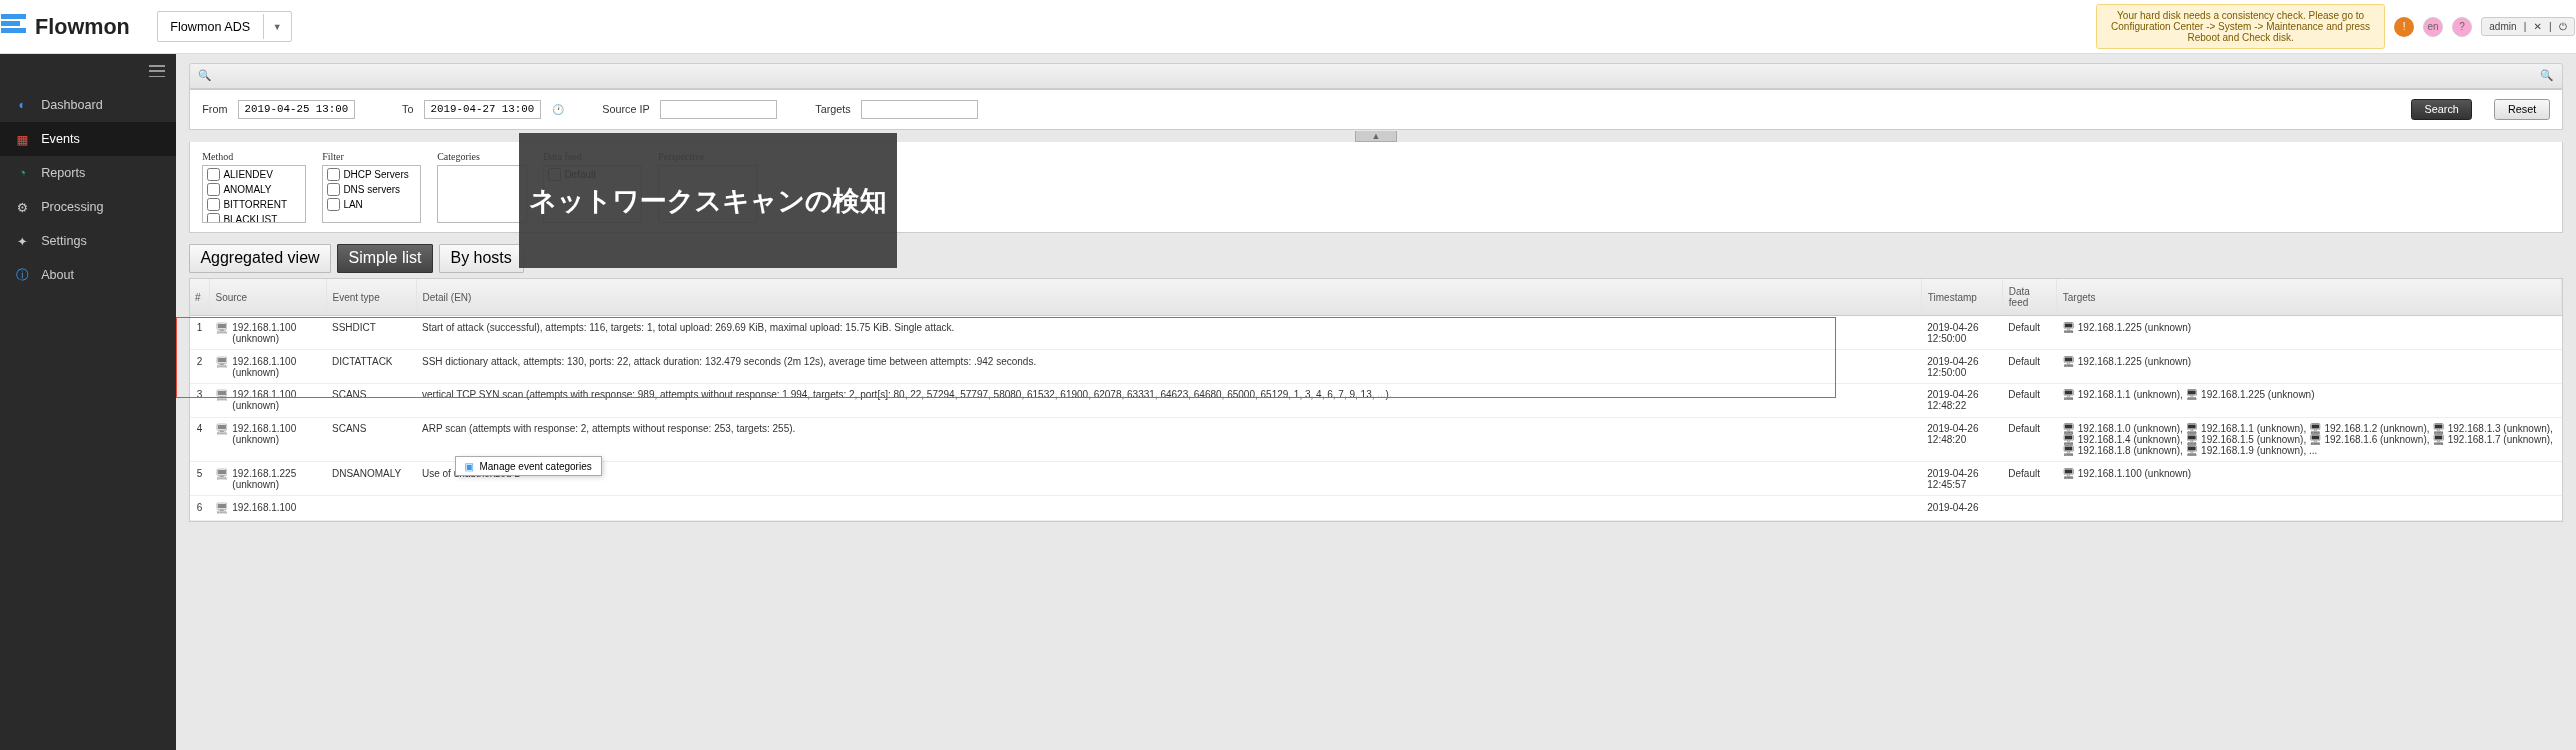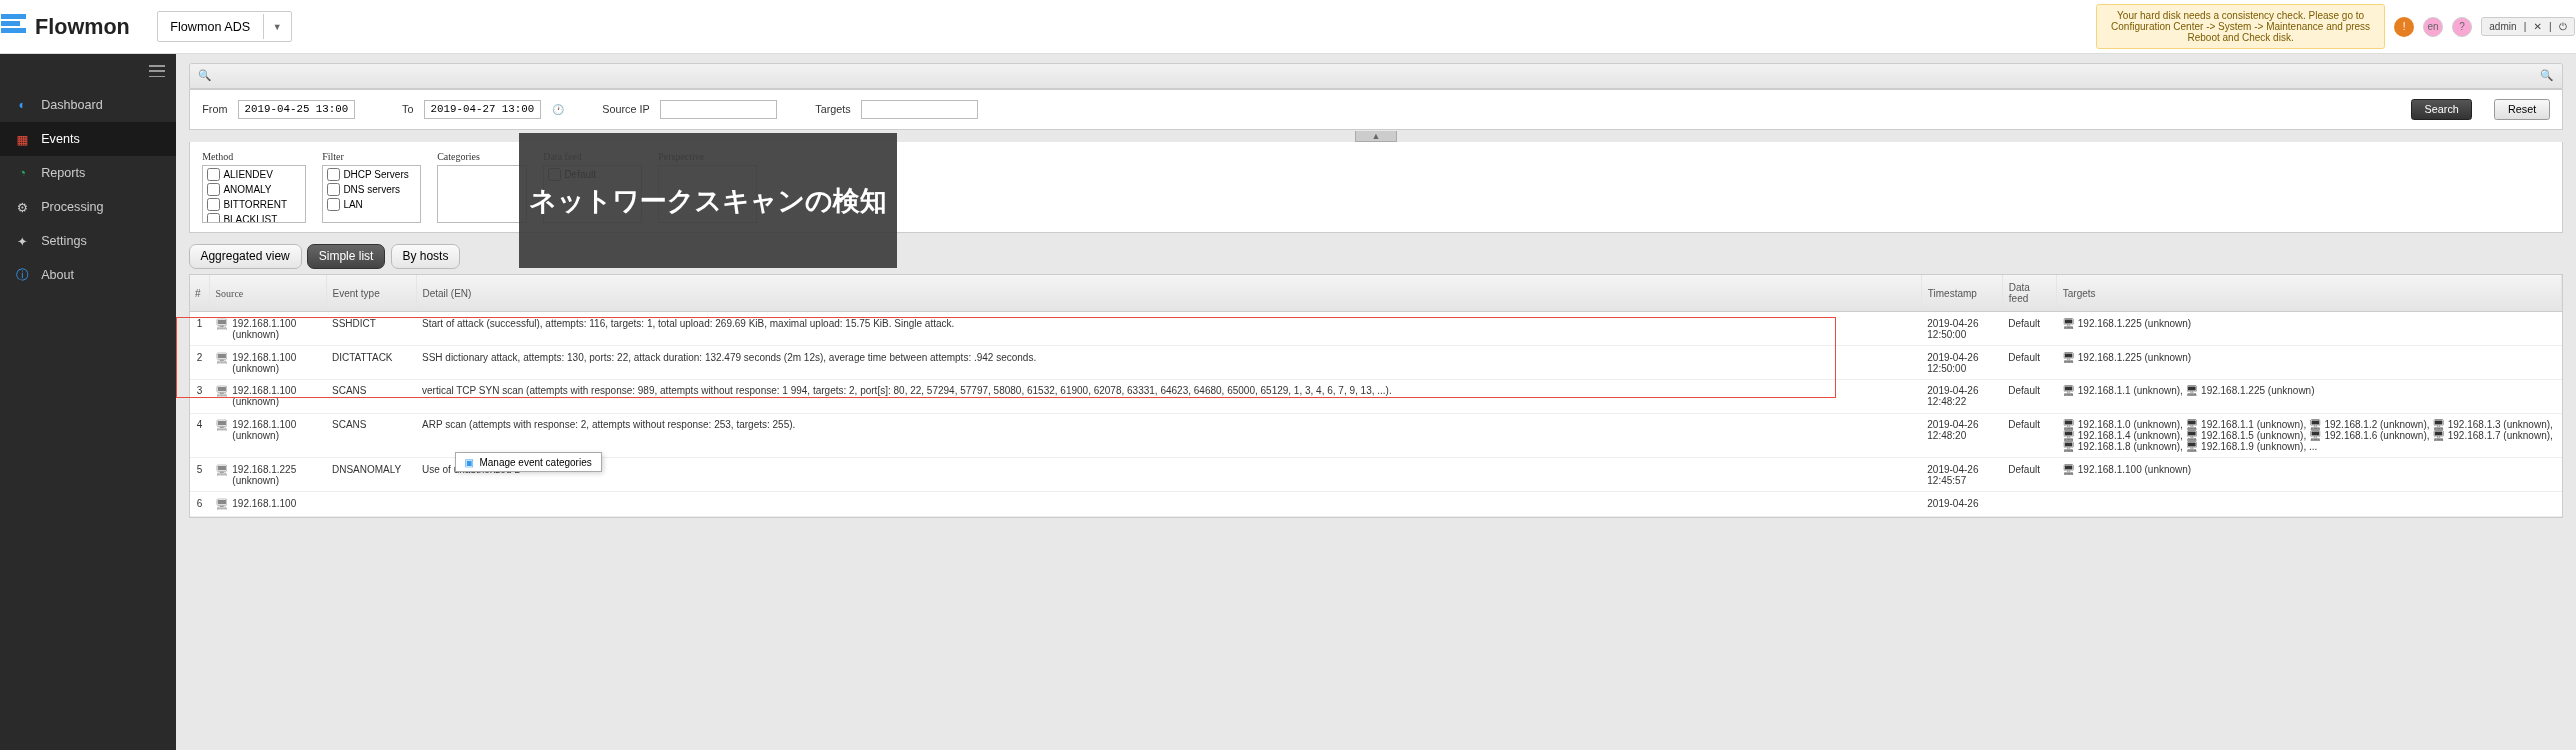--- a/index.html
+++ b/index.html
@@ -44,21 +44,21 @@
 .collapse-handle span { display: inline-block; background: #ccc; border: 0.9px solid #aaa; border-top: none; padding: 0 16px; color: #666; font-size: 9px; }
 .filters-row { background: #fff; border: 0.9px solid #ccc; border-top: none; padding: 9px 12.6px; display: flex; gap: 16px; }
 .fgroup { font-size: 10.8px; }
 .fgroup .ftitle { font-size: 10px; margin-bottom: 2.7px; color: #333; font-family: Liberation Serif, serif; }
 .listbox { border: 0.9px solid #bbb; height: 58px; overflow: auto; background: #fff; font-size: 10px; padding: 1.8px; }
 .listbox label { display: flex; align-items: center; gap: 3.6px; padding: 0.9px 1.8px; }
 .lb-method { width: 104px; }
 .lb-filter { width: 99px; }
 .lb-cat { width: 90px; }
 .view-tabs { margin-top: 10.8px; display: flex; gap: 5.4px; }
-.vtab { border: 0.9px solid #bbb; padding: 4.5px 10.8px; background: linear-gradient(#fafafa,#e6e6e6); font-size: 12px; border-radius: 7px; cursor: pointer; }
+.vtab { border: 0.9px solid #bbb; padding: 4.5px 10.8px; background: linear-gradient(#fafafa,#e6e6e6); font-size: 16px; border-radius: 1px; cursor: pointer; }
 .vtab.active { background: linear-gradient(#666,#444); color: #fff; border-color: #333; }
 .events-table-wrap { margin-top: 5.4px; border: 0.9px solid #ccc; background: #fff; position: relative; }
 table.events { width: 100%; border-collapse: collapse; font-size: 10px; }
 table.events th { background: linear-gradient(#f4f4f4,#e4e4e4); border-bottom: 0.9px solid #ccc; padding: 7.2px 5.4px; text-align: left; font-weight: normal; color: #555; border-right: 0.9px solid #e5e5e5; }
 table.events td { border-bottom: 0.9px solid #eee; padding: 5.4px; vertical-align: top; color: #333; }
 .rownum { text-align: center; color: #666; width: 20px; }
 .src-cell { display: flex; gap: 3.6px; align-items: flex-start; }
 .pc-icon { color: #888; font-size: 10.8px; }
 .highlight-box { position: absolute; border: 1.8px solid #e74c3c; left: 176px; right: 4.5px; pointer-events: none; }
 .overlay { position: absolute; background: rgba(60,60,60,0.92); color: #fff; display: flex; align-items: center; justify-content: center; font-size: 27px; font-weight: bold; pointer-events: none; }
@@ -217,21 +217,21 @@
       <div class="vtab">Aggregated view</div>
       <div class="vtab active">Simple list</div>
       <div class="vtab">By hosts</div>
     </div>
 
     <div class="events-table-wrap">
       <table class="events">
         <thead>
           <tr>
             <th style="width:20px;">#</th>
-            <th style="width:117px;font-family:Liberation Serif, serif;">Source</th>
+            <th style="width:117px;">Source</th>
             <th style="width:90px;">Event type</th>
             <th>Detail (EN)</th>
             <th style="width:81px;">Timestamp</th>
             <th style="width:54px;">Data feed</th>
             <th style="width:505px;">Targets</th>
           </tr>
         </thead>
         <tbody id="events-body">
             <tr>
     <td class="rownum">1</td>

